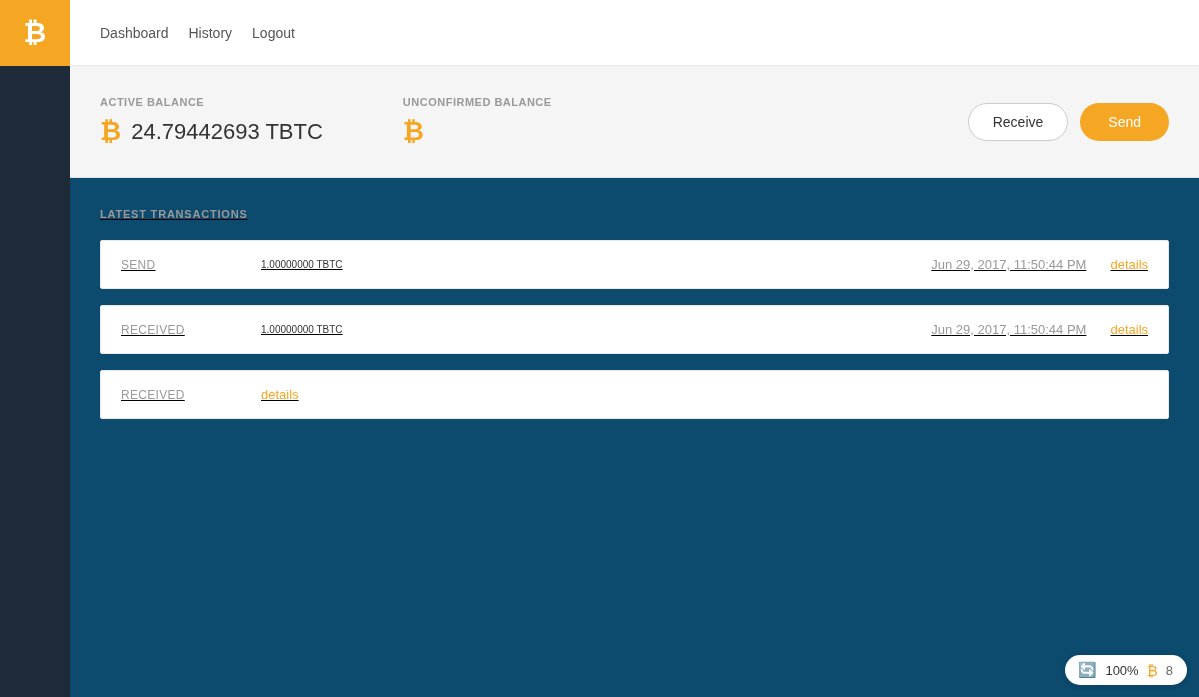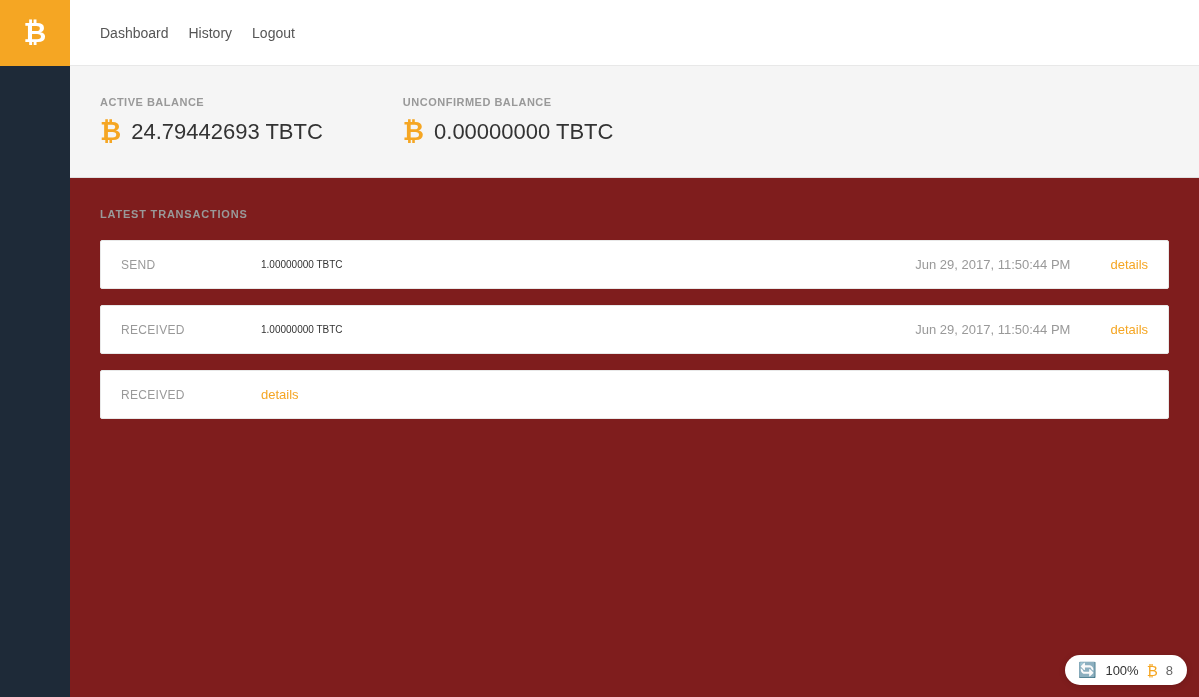--- a/index.html
+++ b/index.html
@@ -110,23 +110,24 @@
       background: #f5a623;
       border-radius: 20px;
       font-size: 14px;
       color: white;
       cursor: pointer;
       font-weight: 500;
     }
 
     
     #transactions-section {
-      background: #7f1d1d;
+      background: #0c4a6e;
       flex: 1;
       padding: 30px;
+      text-decoration: underline;
     }
     .section-title {
       font-size: 11px;
       color: #999;
       letter-spacing: 0.8px;
       font-weight: 700;
       margin-bottom: 20px;
     }
     .tx-row {
       border: 1px solid #e8e8e8;
@@ -148,21 +149,21 @@
       font-size: 10px;
       color: #333;
       flex: 1;
       font-weight: 500;
     }
     .tx-date {
       font-size: 13px;
       color: #999;
       flex: 1;
       text-align: right;
-      margin-right: 40px;
+      margin-right: 24px;
     }
     .tx-details {
       font-size: 13px;
       color: #f5a623;
       cursor: pointer;
       text-decoration: none;
     }
 
     
     #status-bar {
@@ -217,24 +218,27 @@
       <div class="balance-amount">
         <span class="btc-icon">₿</span>
         <span class="amount-text">24.79442693 TBTC</span>
       </div>
     </div>
 
     <div class="balance-block">
       <div class="balance-label">UNCONFIRMED BALANCE</div>
       <div class="balance-amount">
         <span class="btc-icon">₿</span>
-        <span class="amount-text">0.00000000 TBTC</span>
       </div>
     </div>
 
+    <div class="balance-actions">
+      <button class="btn-receive">Receive</button>
+      <button class="btn-send">Send</button>
+    </div>
   </div>
 
   <div id="transactions-section">
     <div class="section-title">LATEST TRANSACTIONS</div>
 
     <div id="tx-list">
 
     <div class="tx-row">
       <span class="tx-type">SEND</span>
       <span class="tx-amount">1.00000000 TBTC</span>

